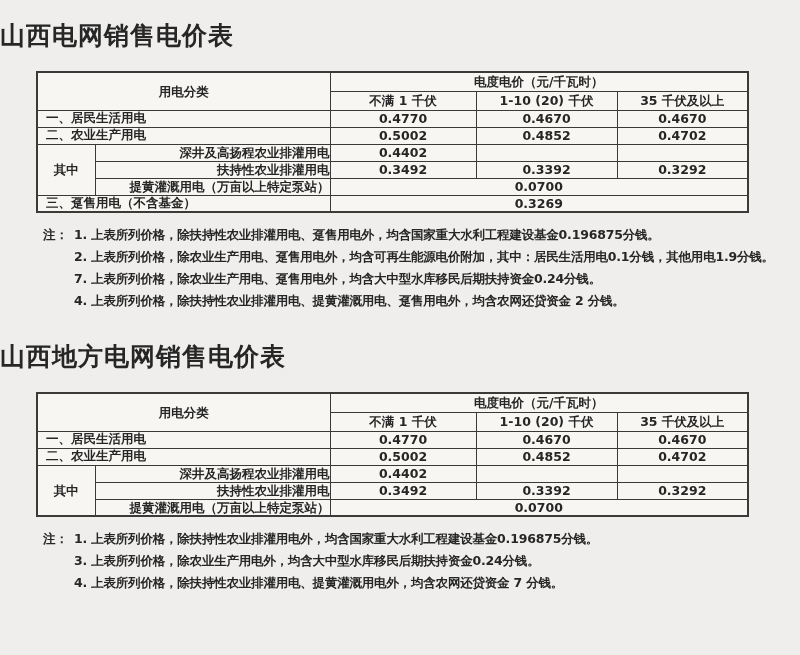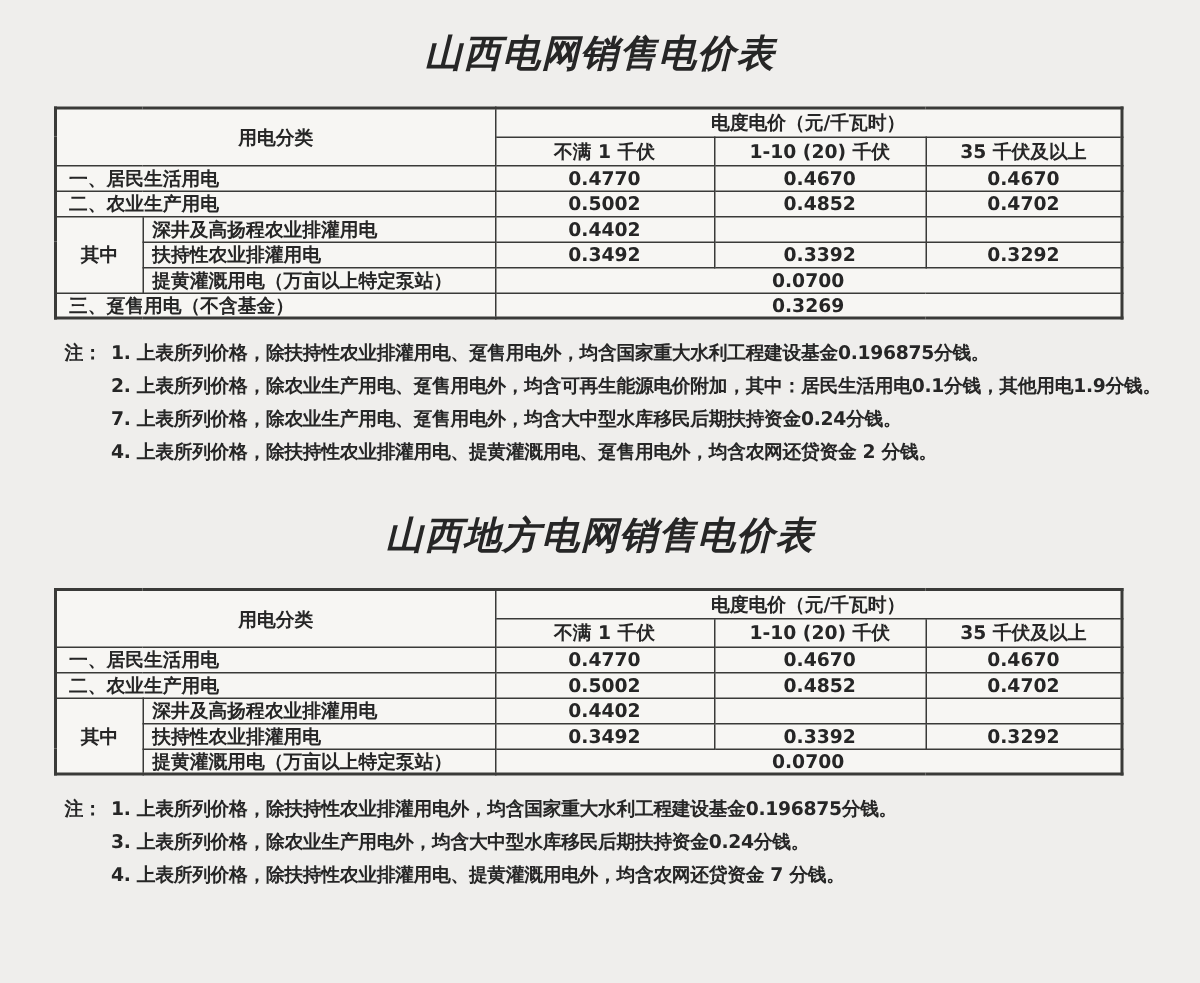--- a/index.html
+++ b/index.html
@@ -10,39 +10,39 @@
   }
   *{box-sizing:border-box;}
   html,body{margin:0;padding:0;}
   body{
     width:800px;height:655px;overflow:hidden;
     background:var(--bg);color:var(--text);
     font-family:"DejaVu Sans","Liberation Sans",sans-serif;
   }
   .doc{padding-top:22px;}
   .doc-title{
-    text-align:center;font-size:25px;font-weight:bold;
-    letter-spacing:1px;line-height:28px;margin:0;font-style:italic;
+    text-align:left;font-size:25px;font-weight:bold;
+    letter-spacing:1px;line-height:28px;margin:0;
   }
   .doc-title.second{margin-top:36px;}
   table.price-table{
     border-collapse:collapse;table-layout:fixed;
     width:711px;margin:21px 0 0 36px;
     background:var(--table-bg);
     border:2px solid var(--border);
   }
   .price-table th,.price-table td{
     border:1px solid var(--border);
     font-size:12.5px;font-weight:bold;line-height:1.05;
     text-align:center;vertical-align:middle;
     padding:0;height:17px;overflow:hidden;white-space:nowrap;
   }
   .price-table thead th{height:19px;}
-  .price-table .label-cell{text-align:left;padding-left:8px;}
-  .price-table .sub-label{text-align:left;padding-left:6px;}
+  .price-table .label-cell{text-align:left;padding-left:8px;font-family:Liberation Serif, serif;}
+  .price-table .sub-label{text-align:right;padding-left:6px;}
   .notes{
     margin:15px 8px 0 43px;
     font-size:12.5px;font-weight:bold;line-height:13px;
   }
   .note-line{display:flex;margin-bottom:9px;white-space:nowrap;}
   .note-line .note-label{width:31px;flex:none;}
   .note-line.indent{margin-left:31px;}
   .notes .note-text{letter-spacing:-0.2px;}
 </style>
 </head>

